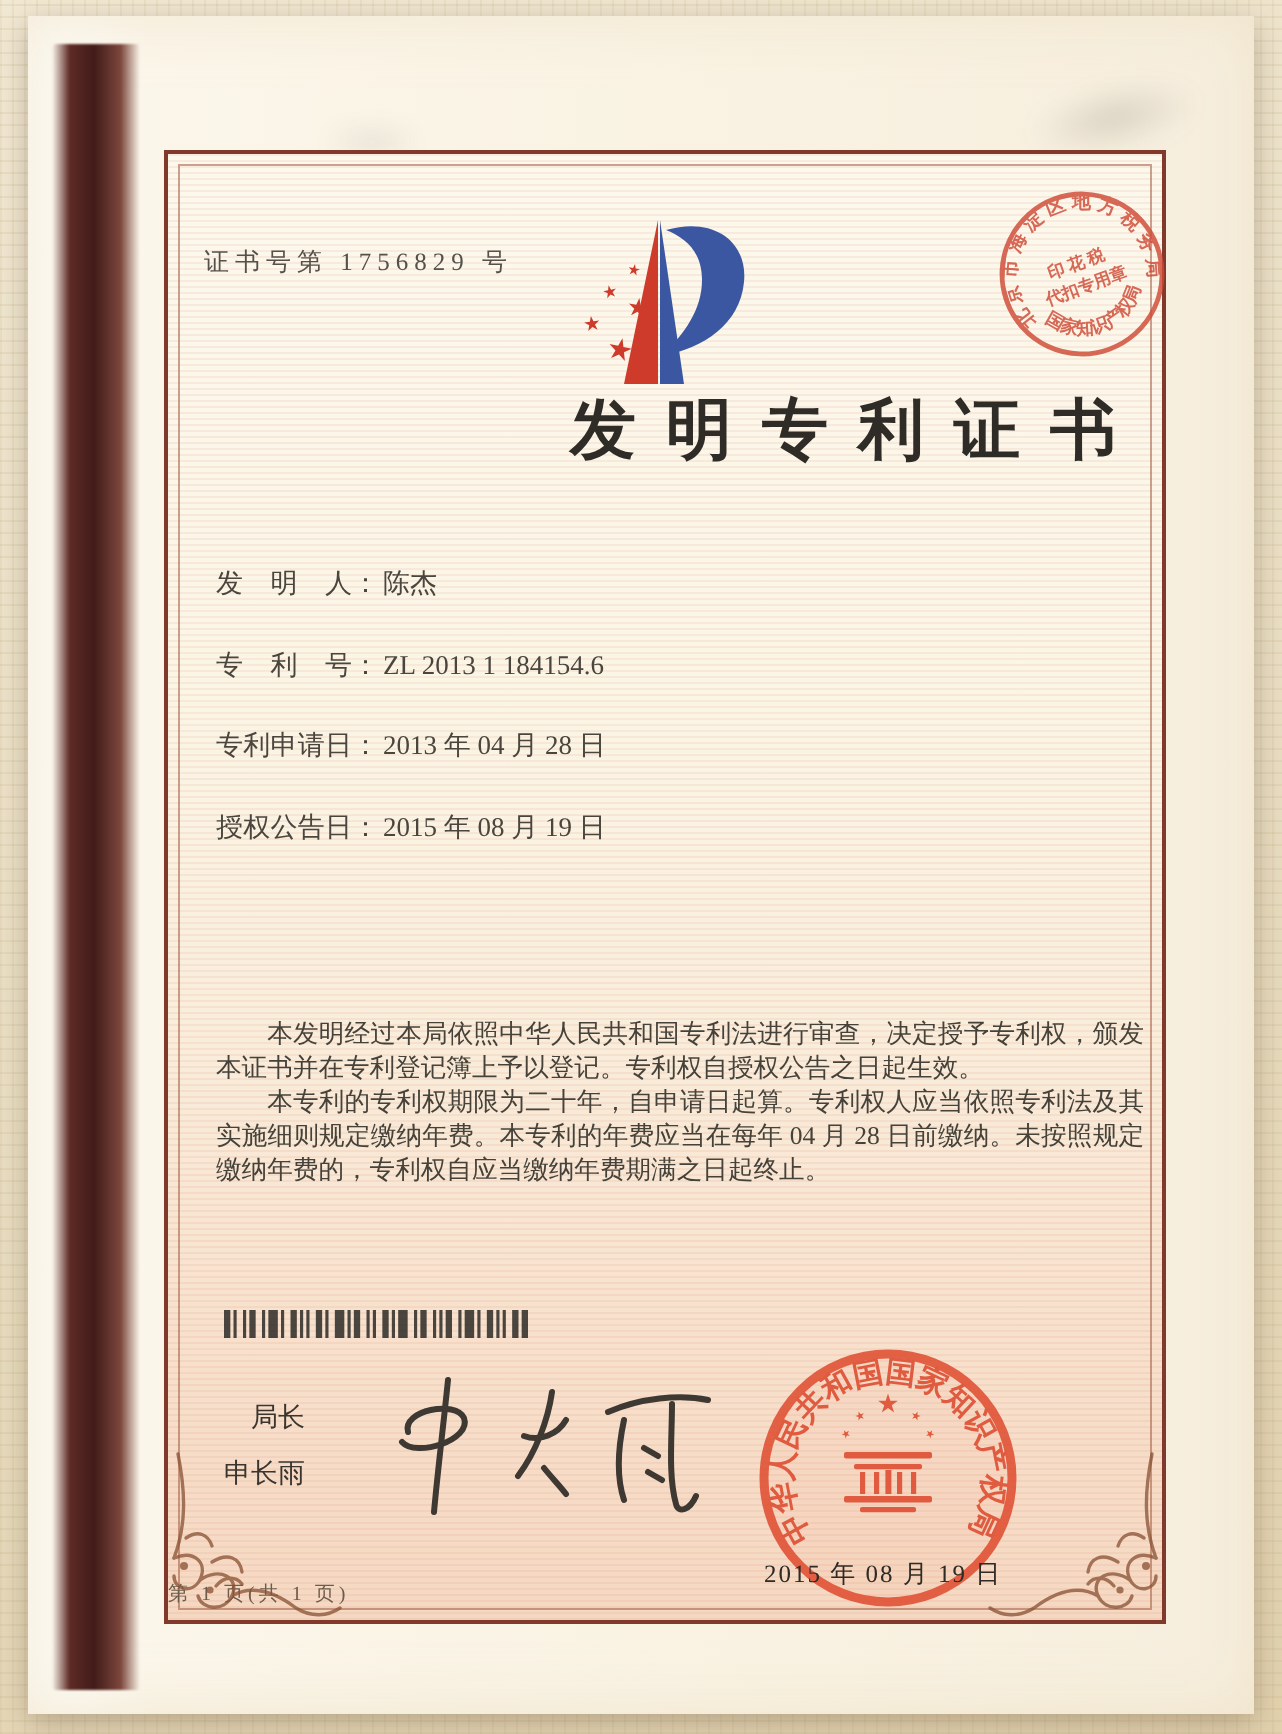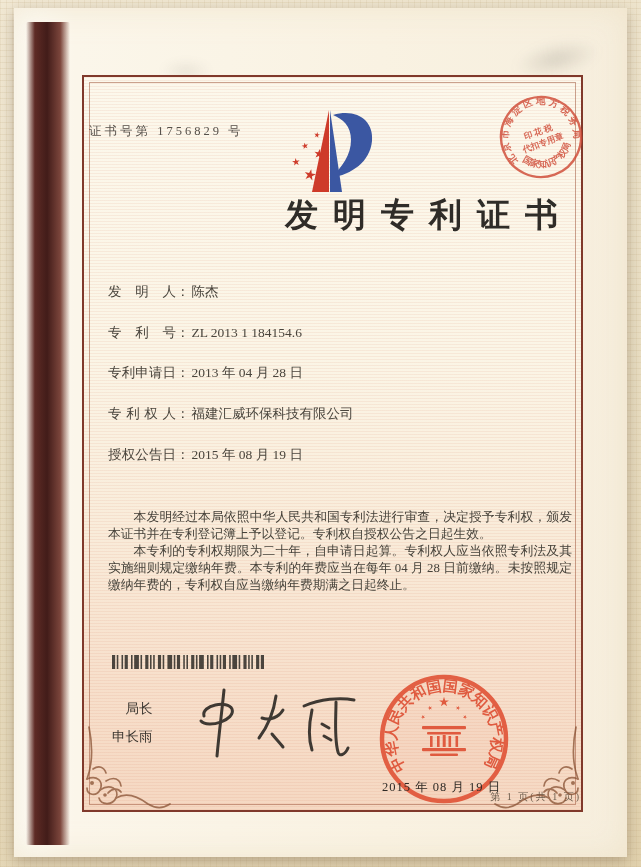--- a/index.html
+++ b/index.html
@@ -25,41 +25,41 @@
   .smudge.a{left:500px;top:34px;width:86px;height:34px;transform:rotate(-12deg);}
   .smudge.b{left:146px;top:52px;width:52px;height:22px;opacity:.6;}
   .frame{
     position:absolute;left:68px;top:67px;width:497px;height:733px;
     border:2px solid #80392b;
     background:
       repeating-linear-gradient(180deg, rgba(211,118,88,.10) 0 1px, rgba(0,0,0,0) 1px 3px),
       linear-gradient(180deg,#fcf8ec 0%,#fbf5e6 38%,#f9ecda 62%,#f7e0cc 82%,#f5d8c2 100%);
   }
   .inner-line{position:absolute;inset:5px;border:1px solid rgba(160,90,64,.55);pointer-events:none;}
-  .certno{position:absolute;left:5px;top:46px;font-size:12.5px;letter-spacing:3px;color:#56504a;}
+  .certno{position:absolute;left:18px;top:46px;font-size:12.5px;letter-spacing:3px;color:#56504a;}
   .logo{position:absolute;left:195px;top:30px;}
   .taxseal{position:absolute;left:413px;top:16px;opacity:.82;}
   .title{
     position:absolute;left:0;top:116px;width:100%;text-align:right;
     font-size:33px;font-weight:bold;letter-spacing:15px;color:#2f2c28;transform:translateX(-8px);
   }
   .fields{position:absolute;left:24px;top:206px;width:466px;color:#4a453d;}
   .field{height:40.7px;font-size:13.5px;white-space:nowrap;}
   .flabel{display:inline-block;width:68px;text-align:justify;text-align-last:justify;vertical-align:top;}
   .fcolon{display:inline-block;margin-right:2px;}
   .paras{position:absolute;left:24px;top:432px;width:464px;font-size:12.8px;line-height:16.9px;
          text-align:justify;color:#46423a;}
   .paras p{margin:0;text-indent:2em;}
   .barcode{position:absolute;left:28px;top:578px;opacity:.82;}
   .signer{position:absolute;left:28px;top:618px;font-size:13.5px;line-height:28px;color:#3a352f;
           font-family:"Liberation Sans","DejaVu Sans",sans-serif;text-align:right;}
   .signature{position:absolute;left:100px;top:603px;}
   .mainseal{position:absolute;left:290px;top:592px;opacity:.88;}
   .sealdate{position:absolute;left:298px;top:702px;font-size:12.5px;letter-spacing:1px;color:#2e2a25;z-index:5;}
-  .footer{position:absolute;left:0;bottom:6px;width:100%;text-align:right;font-size:10px;
+  .footer{position:absolute;left:0;bottom:6px;width:100%;text-align:left;font-size:10px;
           letter-spacing:2px;color:#6b5c4c;}
   .corner{position:absolute;bottom:-3px;opacity:.85;}
   .corner.l{left:-2px;}
   .corner.r{right:-2px;transform:scaleX(-1);}
   svg text{font-family:"Liberation Serif","DejaVu Serif",serif;}
 </style>
 </head>
 <body>
 
 <div class="page">
@@ -106,23 +106,20 @@
 
     <div class="fields">
       <div class="field">
         <span class="flabel">发明人</span><span class="fcolon">：</span><span>陈杰</span>
       </div>
       <div class="field">
         <span class="flabel">专利号</span><span class="fcolon">：</span><span>ZL 2013 1 184154.6</span>
       </div>
       <div class="field">
         <span class="flabel">专利申请日</span><span class="fcolon">：</span><span>2013 年 04 月 28 日</span>
-      </div>
-      <div class="field">
-        <span class="flabel">专利权人</span><span class="fcolon">：</span><span>福建汇威环保科技有限公司</span>
       </div>
       <div class="field">
         <span class="flabel">授权公告日</span><span class="fcolon">：</span><span>2015 年 08 月 19 日</span>
       </div>
     </div>
 
     <div class="paras">
       <p>本发明经过本局依照中华人民共和国专利法进行审查，决定授予专利权，颁发本证书并在专利登记簿上予以登记。专利权自授权公告之日起生效。</p>
       <p>本专利的专利权期限为二十年，自申请日起算。专利权人应当依照专利法及其实施细则规定缴纳年费。本专利的年费应当在每年 04 月 28 日前缴纳。未按照规定缴纳年费的，专利权自应当缴纳年费期满之日起终止。</p>
     </div>

